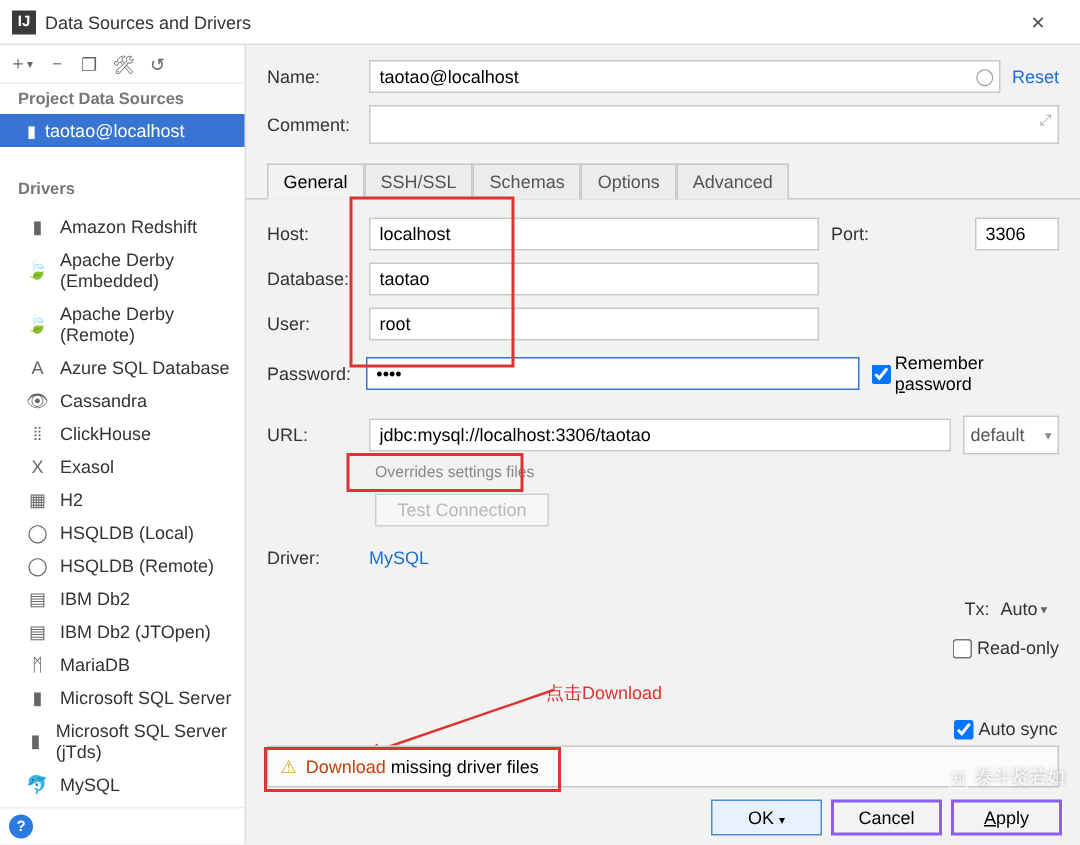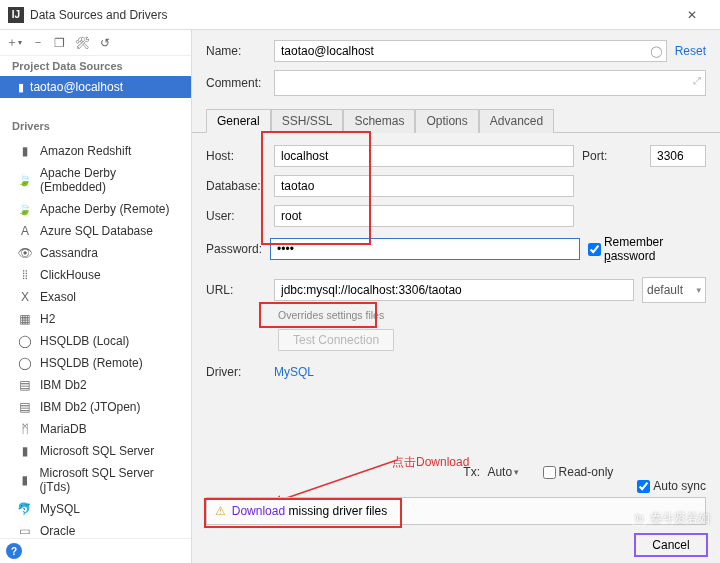--- a/index.html
+++ b/index.html
@@ -30,36 +30,36 @@
   .reset-link { color: #1a6ed8; cursor: pointer; }
   .comment-box { flex: 1; border: 1px solid #c8c8c8; background: #fff; height: 26px; position: relative; }
   .comment-expand { position: absolute; right: 4px; top: 4px; color: #aaa; font-size: 10px; }
   .tabs { display: flex; padding: 0 14px; border-bottom: 1px solid #c8c8c8; }
   .tab { padding: 4px 10px; border: 1px solid #c8c8c8; border-bottom: none; margin-right: 0; background: #ececec; color: #555; cursor: pointer; position: relative; top: 1px; }
   .tab.active { background: #f2f2f2; color: #000; border-bottom: 1px solid #f2f2f2; }
   .panel { padding: 12px 14px 0 14px; flex: 1; position: relative; }
   .panel .row label { width: 60px; }
   .host-input { width: 300px; border: 1px solid #c8c8c8; }
   .port-label { margin-left: auto; width: 32px; }
-  .port-input { width: 56px; }
+  .port-input { width: 56px; margin-left: 28px; }
   .db-input, .user-input, .pw-input { width: 300px; }
   .pw-input { width: 340px !important; border: 1px solid #3874d1 !important; }
   .remember { display: flex; align-items: center; gap: 3px; margin-left: auto; }
   .remember input { margin: 0; }
   .url-input { flex: 1; }
   .url-select { width: 64px; height: 22px; border: 1px solid #c8c8c8; background: #fff; padding: 12px 4px; display:flex; align-items:center; justify-content:space-between; color:#555;}
   .overrides { font-size: 10.5px; color: #888; margin: -2px 0 8px 72px; }
   .test-btn { margin-left: 72px; padding: 3px 14px; border: 1px solid #cfcfcf; background: #f7f7f7; color: #b8b8b8; text-align: center; }
   .driver-link { color: #1a6ed8; }
   .annotation { position: absolute; color: #d33; font-size: 12px; }
-  .bottom-opts { position: absolute; right: 14px; bottom: 70px; display: flex; align-items: center; gap: 24px; color: #333; }
+  .bottom-opts { position: absolute; right: 14px; bottom: 70px; display: flex; align-items: center; gap: 12px; color: #333; flex-direction: column; }
   .bottom-opts .tx { display: flex; align-items: center; gap: 2px; }
   .download-bar { position: absolute; left: 14px; right: 14px; bottom: 38px; border: 1px solid #c8c8c8; background: #fbfbfb; padding: 6px 8px; display: flex; align-items: center; gap: 6px; }
   .warn { color: #d4a62a; }
-  .download-link { color: #6d28d9; cursor: pointer; }
+  .download-link { color: #c2410c; cursor: pointer; }
   .buttons { position: absolute; right: 12px; bottom: 6px; display: flex; gap: 6px; }
   .buttons button { width: 74px; height: 24px; border: 2px solid #8b5cf6; background: #f3f3f3; cursor: pointer; }
   .buttons .ok { border: 1px solid #4a90d9; background: #e8f1fb; }
   .redbox { border: 2px solid #d33; position: absolute; pointer-events: none; }
   svg.arrow { position: absolute; pointer-events: none; }
   .watermark { position: absolute; right: 10px; bottom: 36px; display:flex; align-items:center; gap:4px; color: rgba(255,255,255,0.9); font-size: 12px; text-shadow: 0 0 3px rgba(0,0,0,0.5); opacity:0.8;}
   .watermark .zh { width:14px;height:14px;border:1px solid rgba(255,255,255,0.9);border-radius:3px;display:flex;align-items:center;justify-content:center;font-size:9px;}
   .u { text-decoration: underline; }
 </style>
 </head>
@@ -259,21 +259,23 @@
       <div class="download-bar">
         <span class="warn">⚠</span>
         <span>
           <span class="download-link">Download</span><span> missing driver files</span>
         </span>
       </div>
 
       <div class="redbox" style="left:12px; bottom:35px; width:198px; height:30px;"></div>
 
       <div class="buttons">
+        <button class="ok"><span>OK</span>&nbsp;<span style="font-size:8px;">▾</span></button>
         <button>Cancel</button>
+        <button><span class="u">A</span>pply</button>
       </div>
     </div>
   </div>
 </div>
 
 <div class="watermark">
   <span class="zh">知</span>
   <span>泰斗贤若如</span>
 </div>
 

